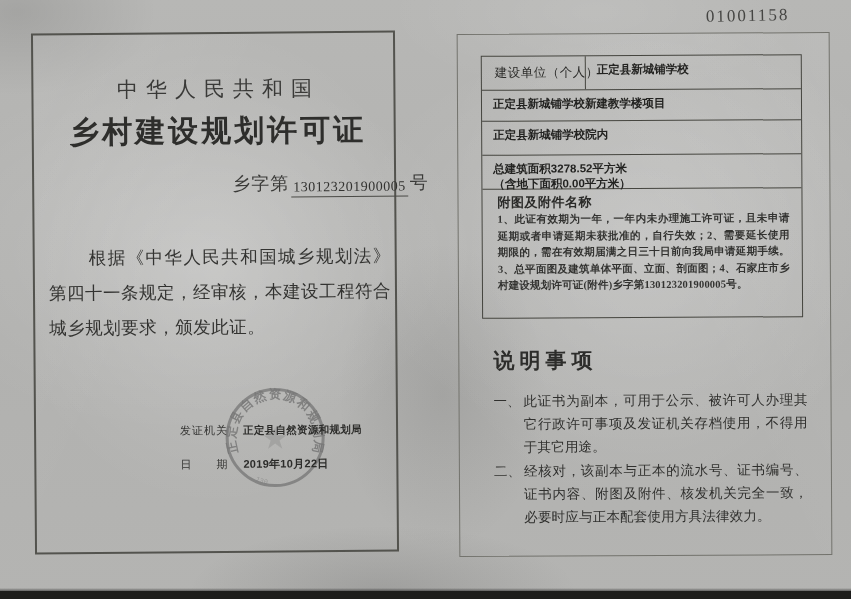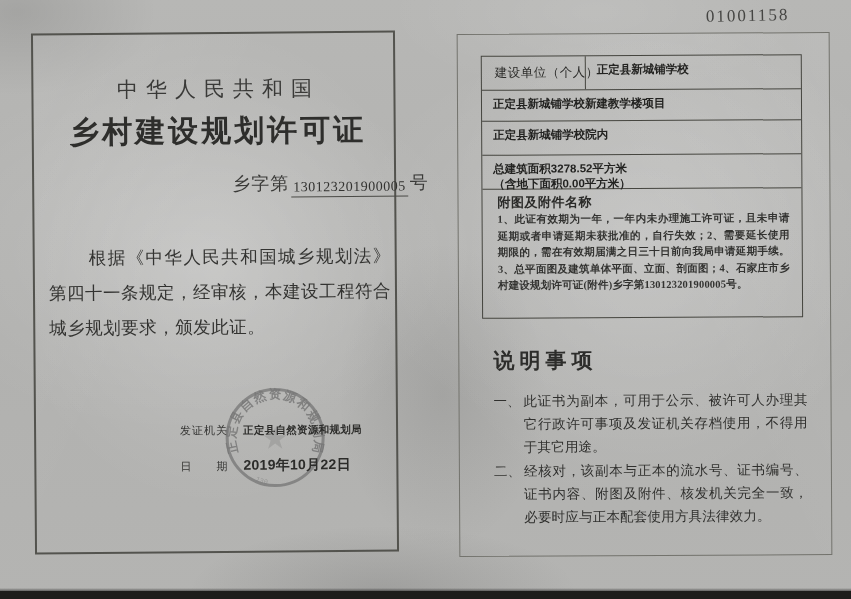--- a/index.html
+++ b/index.html
@@ -41,21 +41,21 @@
     padding:0 2px 1px;margin:0 2px;transform:translateY(2px);color:#333331;}
   .cert-body{position:absolute;left:14px;top:206px;width:342px;margin:0;
     font-size:17.5px;line-height:35px;letter-spacing:.5px;color:#333331;
     text-indent:40px;text-align:justify;}
   .issuer-row,.date-row{position:absolute;left:144px;display:flex;align-items:center;z-index:2;}
   .issuer-row{top:389px;}
   .date-row{top:423px;}
   .field-label{font-size:11px;letter-spacing:1px;color:#353533;white-space:nowrap;}
   .field-value{margin-left:15px;font-size:10.5px;font-weight:bold;color:#2c2c2a;
     font-family:"Liberation Sans","DejaVu Sans",sans-serif;white-space:nowrap;letter-spacing:.3px;}
-  .date-row .field-value{font-size:14px;}
+  .date-row .field-value{font-size:11px;}
   .stamp{position:absolute;left:169px;top:334px;z-index:1;opacity:.85;}
 
   
   .right-page{
     position:absolute;left:458px;top:33px;width:371px;height:521px;
     border:1px solid #73736d;
     transform:rotate(-0.3deg);
     background:
       radial-gradient(300px 360px at 50% 40%, rgba(255,255,255,.15), rgba(255,255,255,0) 75%),
       linear-gradient(245deg, rgba(255,255,255,.07), rgba(255,255,255,0) 45%);

